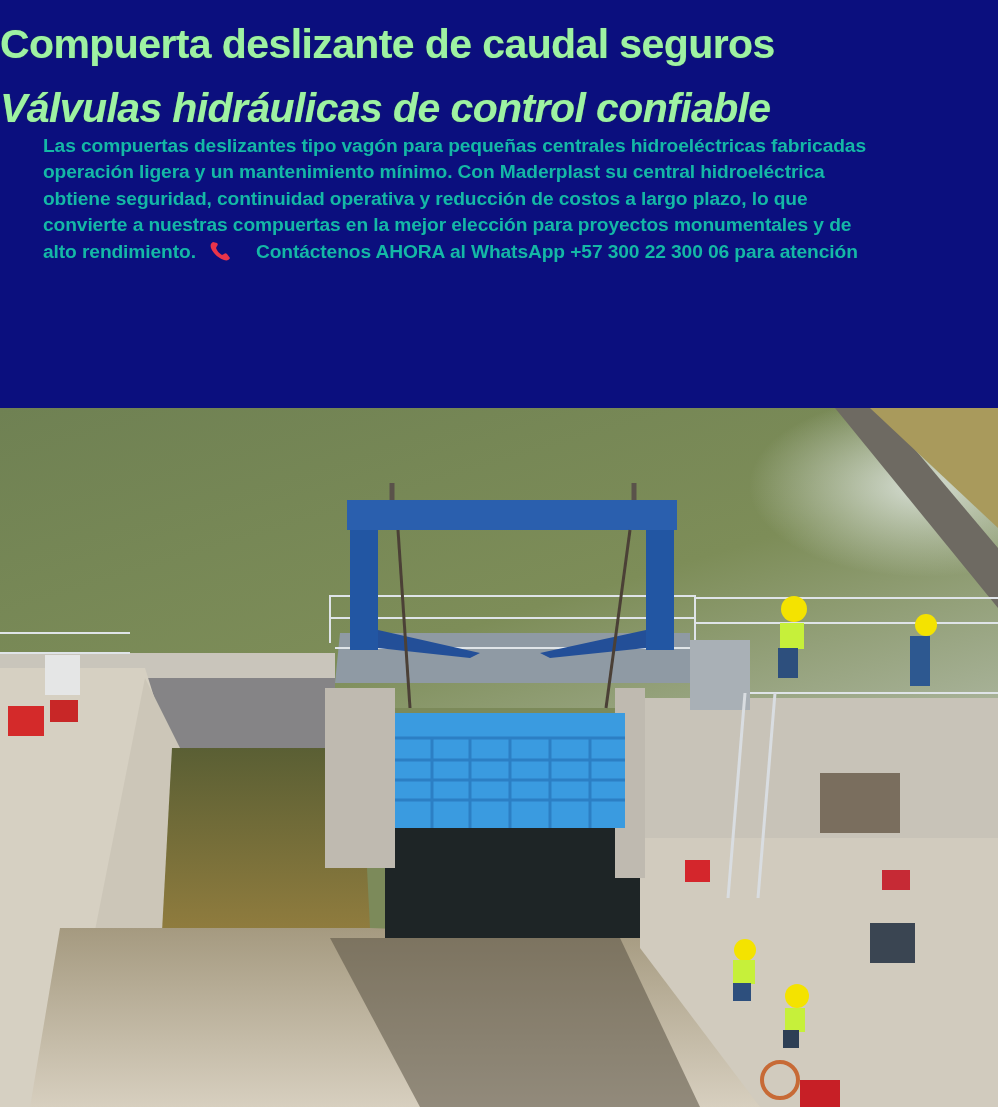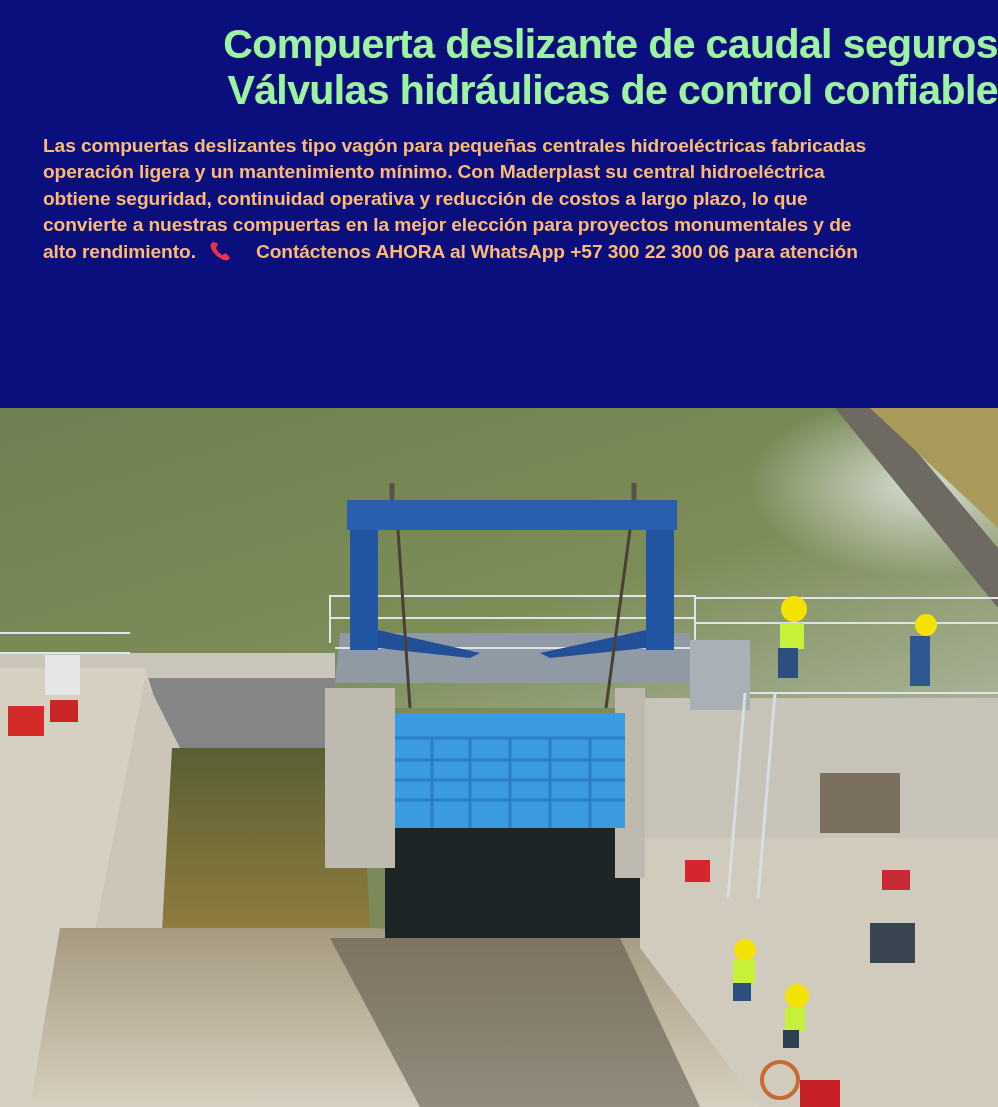--- a/index.html
+++ b/index.html
@@ -4,31 +4,31 @@
   <style>
     * { margin: 0; padding: 0; box-sizing: border-box; }
     html, body { width: 998px; height: 1107px; overflow: hidden; background: #0a0f7a; }
     body { position: relative; font-family: "Liberation Sans", "DejaVu Sans", sans-serif; }
 
     .banner {
       position: absolute; left: 0; top: 0; width: 998px; height: 408px;
       background: #0b0f7e;
     }
     .title {
-      position: absolute; left: 0; width: 998px; text-align: right;
+      position: absolute; left: 0; width: 998px; text-align: left;
       color: #9ef2a3; font-weight: bold; font-size: 41px; line-height: 48px;
       letter-spacing: -0.6px;
       text-shadow: 0 0 1px #3b6e40;
     }
     .title.l1 { top: 20px; }
-    .title.l2 { top: 66px; }
+    .title.l2 { top: 84px; font-style: italic; }
 
     .body-text {
       position: absolute; left: 43px; top: 133px; width: 940px;
-      color: #fdba74; font-weight: bold; font-size: 19.2px; line-height: 26.4px;
+      color: #14b8a6; font-weight: bold; font-size: 19.2px; line-height: 26.4px;
       letter-spacing: -0.1px;
     }
     .body-text .line { display: block; white-space: nowrap; }
     .phone-icon {
       display: inline-block; width: 26px; height: 22px; vertical-align: -4px;
       margin: 0 22px 0 12px;
     }
 
     .photo {
       position: absolute; left: 0; top: 408px; width: 998px; height: 699px;

